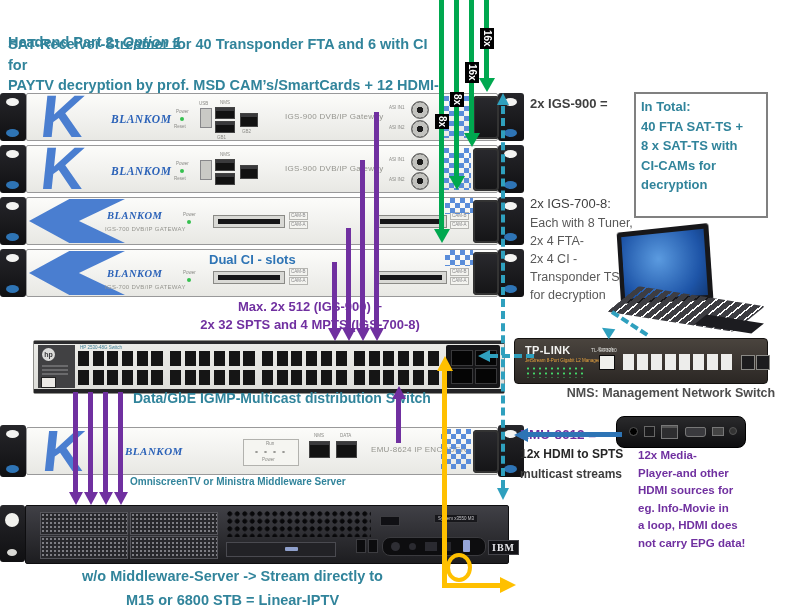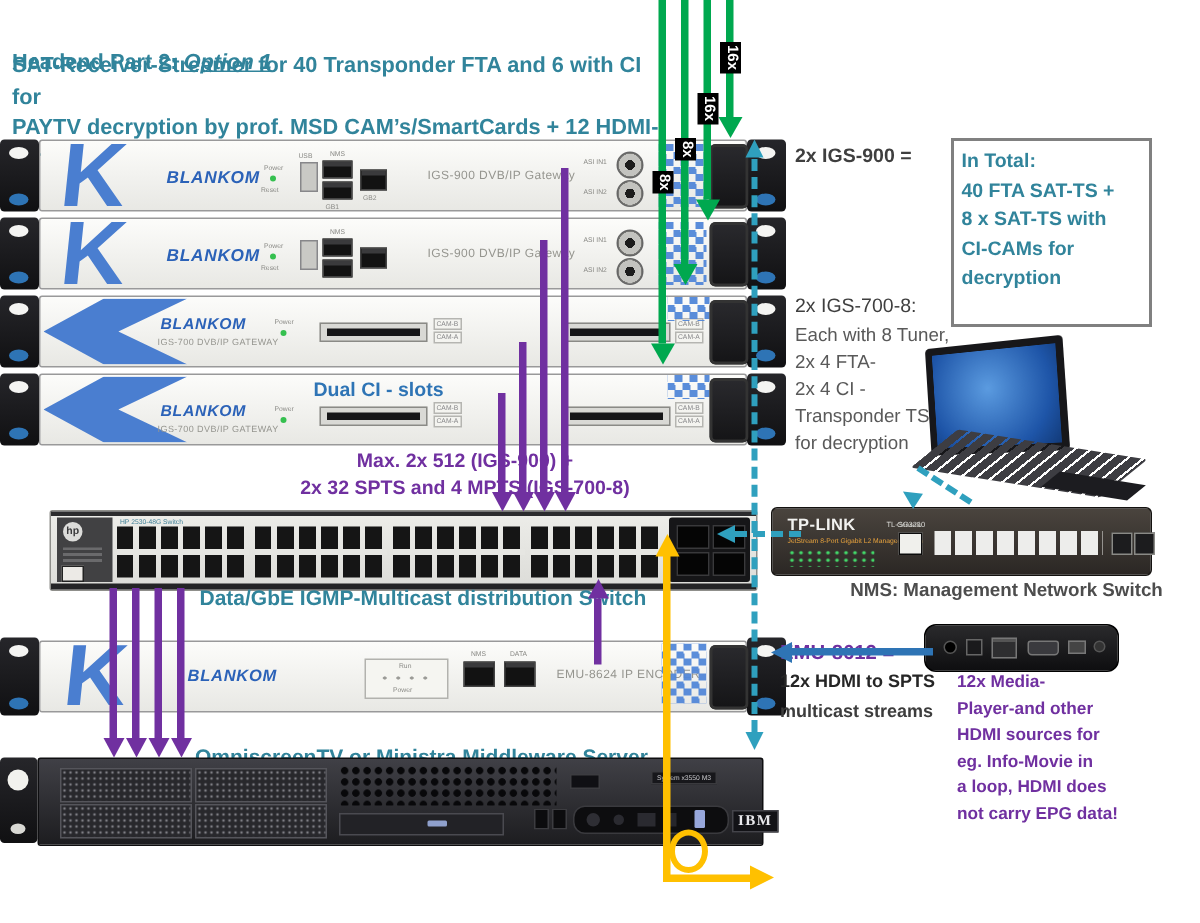--- a/index.html
+++ b/index.html
@@ -12,21 +12,21 @@
   .gold{color:#BF9000;font-weight:bold;}
   .gray{color:#4d4d4d;}
   
   .ear{position:absolute;width:26px;background:linear-gradient(180deg,#26262a,#101012);border-radius:3px;}
   .hole{position:absolute;left:6px;width:13px;height:8px;background:#f4f4f2;border-radius:50%;}
   .hole.b{bottom:4px;} .hole.t{top:5px;}
   
   .unit{position:absolute;left:26px;width:472px;height:48px;background:linear-gradient(180deg,#fcfcfa,#e8e8e4);
         border:1px solid #99999a;border-radius:2px;box-sizing:border-box;}
   .kglyph{position:absolute;color:#4a7ed0;font-weight:800;transform:skewX(-6deg);line-height:1;}
-  .brand{position:absolute;color:#2b62b8;font-weight:bold;font-style:italic;letter-spacing:.5px;}
+  .brand{position:absolute;color:#2b62b8;font-weight:bold;font-style:italic;letter-spacing:.5px;font-family:Liberation Serif, serif;}
   .devlabel{position:absolute;color:#95958f;font-size:8px;letter-spacing:.3px;}
   .mosaic{position:absolute;background:repeating-conic-gradient(#5287d8 0% 25%,transparent 0% 50%);background-size:10px 10px;opacity:.95;}
   .handle{position:absolute;width:26px;background:linear-gradient(180deg,#2a2a2e,#141416);border-radius:4px;box-shadow:inset 0 0 0 2px #333;}
   .eth{position:absolute;background:#121212;box-shadow:inset 0 3px 0 #3a3a3c;border:1px solid #444;box-sizing:border-box;}
   .plabel{position:absolute;font-size:4.5px;color:#8a8a86;}
   .led{position:absolute;width:4px;height:4px;border-radius:50%;background:#35c04f;}
   .bnc{position:absolute;width:16px;height:16px;border-radius:50%;border:1px solid #666;
        background:radial-gradient(circle,#1c1c1c 0 28%,#c3c3bf 29% 66%,#7c7c78 67%);}
   .cislot{position:absolute;width:72px;height:13px;background:#d9d9d5;border:1px solid #8a8a86;box-sizing:border-box;}
   .cislot div{margin:3px 4px;height:5px;background:#161618;}
@@ -251,21 +251,21 @@
       </div>
       <div class="plabel" style="left:287px;top:5px;">NMS</div>
       <div class="eth" style="left:282px;top:13px;width:21px;height:17px;"></div>
       <div class="plabel" style="left:313px;top:5px;">DATA</div>
       <div class="eth" style="left:309px;top:13px;width:21px;height:17px;"></div>
       <div class="devlabel" style="left:344px;top:17px;">EMU-8624 IP ENCODER</div>
       <div class="mosaic" style="left:414px;top:1px;width:30px;height:40px;"></div>
       <div class="handle" style="left:446px;top:2px;height:43px;"></div>
     </div>
   </div>
-  <div class="txt teal" style="left:130px;top:496px;font-size:14px;">OmniscreenTV or Ministra Middleware Server</div>
+  <div class="txt teal" style="left:130px;top:476px;font-size:10px;">OmniscreenTV or Ministra Middleware Server</div>
 
   <div>
     <div class="ear" style="left:0;top:505px;height:57px;width:25px;">
       <div class="abs" style="left:5px;top:8px;width:14px;height:14px;border-radius:50%;background:#f2f2ee;"></div>
       <div class="abs" style="left:7px;bottom:6px;width:10px;height:7px;border-radius:50%;background:#d8d8d4;"></div>
     </div>
     <div class="abs" style="left:25px;top:505px;width:482px;height:57px;background:linear-gradient(180deg,#404046,#1d1d20);
          border:1px solid #0e0e10;border-radius:2px;">
       <div class="abs" style="left:14px;top:6px;width:86px;height:21px;background:#28282c;border:1px solid #55555b;
            background-image:radial-gradient(#7e7e84 .8px,transparent 1.1px);background-size:4px 4px;"></div>
@@ -286,20 +286,22 @@
         <div class="abs" style="left:8px;top:4px;width:9px;height:9px;border-radius:50%;background:#2e2e34;"></div>
         <div class="abs" style="left:26px;top:5px;width:7px;height:7px;border-radius:50%;background:#2a2a30;"></div>
         <div class="abs" style="left:42px;top:4px;width:12px;height:9px;background:#2a2a30;"></div>
         <div class="abs" style="left:60px;top:4px;width:8px;height:9px;background:#26262c;"></div>
         <div class="abs" style="left:80px;top:2px;width:7px;height:12px;background:#96a6da;border-radius:1px;"></div>
       </div>
       <div class="txt" style="left:408px;top:8px;font-size:4.5px;color:#c8c8cc;background:#17171b;padding:1px 3px;border:1px solid #3a3a3e;">System x3550 M3</div>
       <div class="txt" style="left:462px;top:34px;font-size:10px;font-weight:bold;color:#e8e8ec;font-family:'Liberation Serif',serif;letter-spacing:1px;background:#121216;padding:1px 3px;border:1px solid #44444a;">IBM</div>
     </div>
   </div>
+  <div class="txt teal" style="left:60px;top:564px;width:345px;text-align:center;font-size:14.5px;line-height:24px;">w/o Middleware-Server -&gt; Stream directly to
+M15 or 6800  STB = Linear-IPTV</div>
 
   <div>
     <div class="abs" style="left:614px;top:228px;width:98px;height:74px;background:#17171a;border-radius:3px;padding:5px;
          transform:perspective(420px) rotateY(-20deg) rotate(-4deg);box-sizing:border-box;">
       <div class="abs" style="left:5px;top:5px;right:5px;bottom:5px;background:radial-gradient(circle at 45% 40%,#5b9be0,#1e55a8 70%,#123a78);"></div>
     </div>
     <div class="abs" style="left:622px;top:294px;width:128px;height:30px;background:linear-gradient(180deg,#242428,#333338);
          transform:rotate(9deg) skewX(-42deg);border-radius:2px;
          background-image:repeating-linear-gradient(90deg,#3d3d42 0 7px,transparent 7px 9px);"></div>
     <div class="abs" style="left:700px;top:318px;width:58px;height:12px;background:#1c1c20;transform:rotate(9deg) skewX(-42deg);"></div>

